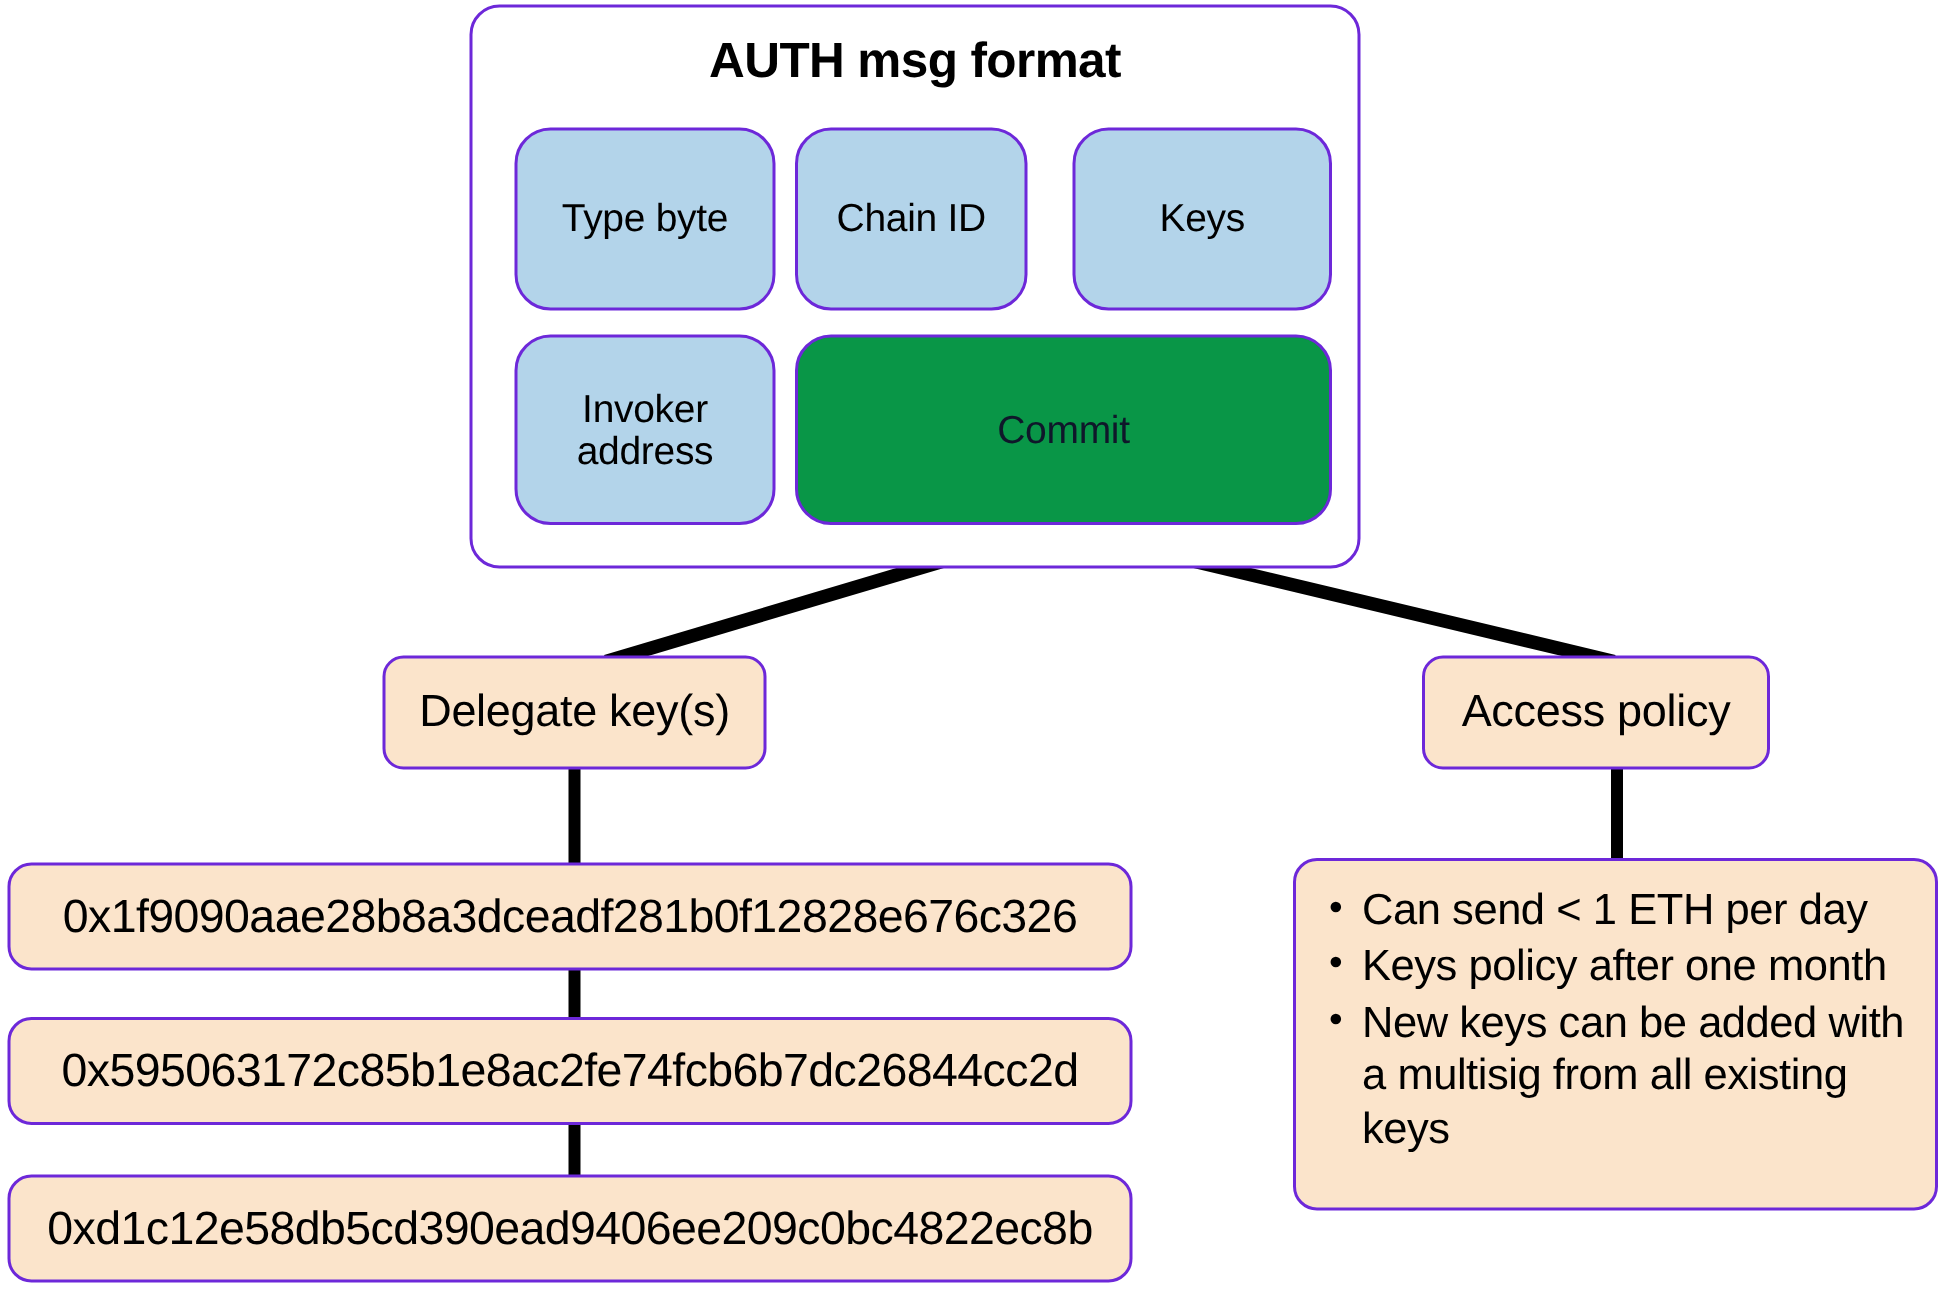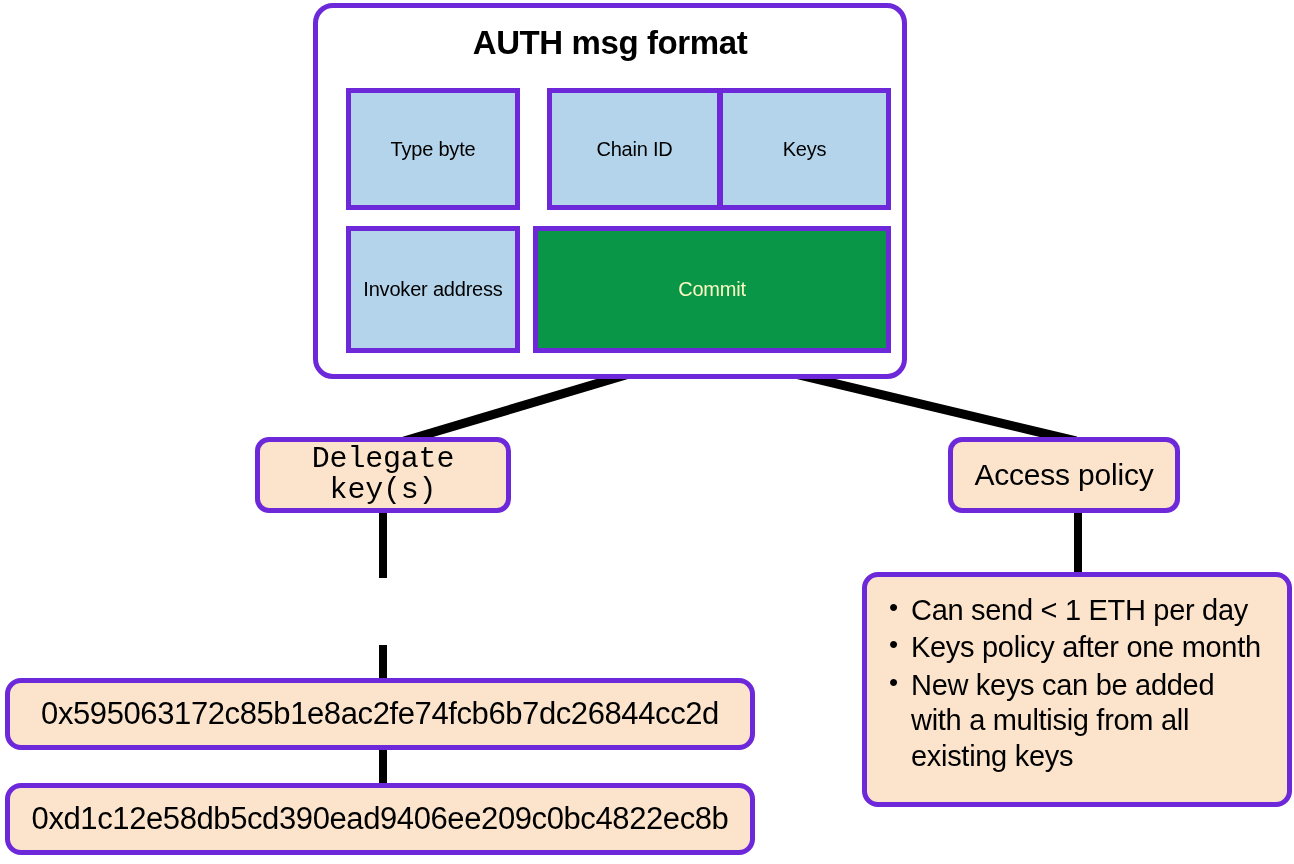--- a/index.html
+++ b/index.html
@@ -16,21 +16,21 @@
     width: 1294px;
     height: 864px;
     background: #ffffff;
     overflow: hidden;
   }
 
   
   .box {
     position: absolute;
     box-sizing: border-box;
-    border: 5px solid #6d28d9;
+    border: 2px solid #6d28d9;
     display: flex;
     align-items: center;
     justify-content: center;
     text-align: center;
     color: #000000;
     line-height: 1.05;
     letter-spacing: -0.2px;
   }
 
   
@@ -51,28 +51,28 @@
     width: 100%;
     text-align: center;
     font-size: 33px;
     font-weight: bold;
     color: #000;
     letter-spacing: -0.4px;
   }
 
   
   .field {
-    border-radius: 0;
-    font-size: 20px;
+    border-radius: 24px;
+    font-size: 26px;
     font-weight: normal;
     background: #b3d4ea;
   }
   .field.commit {
     background: #099647;
-    color: #fef9c3;
+    color: #0f172a;
   }
 
   
   .node {
     border-radius: 14px;
     background: #fbe4cb;
     font-size: 30px;
   }
 
   
@@ -142,45 +142,48 @@
     <line class="thin" x1="1078" y1="510" x2="1078" y2="575"></line>
   </svg>
 
   <div class="box" id="auth-container">
     <div id="auth-title">AUTH msg format</div>
 
     <div class="box field" style="left:28px; top:80px; width:174px; height:122px;">
       <span>Type byte</span>
     </div>
 
-    <div class="box field" style="left:229px; top:80px; width:175px; height:122px;">
+    <div class="box field" style="left:215px; top:80px; width:155px; height:122px;">
       <span>Chain ID</span>
     </div>
 
     <div class="box field" style="left:400px; top:80px; width:173px; height:122px;">
       <span>Keys</span>
     </div>
 
     <div class="box field" style="left:28px; top:218px; width:174px; height:127px;">
       <span>Invoker address</span>
     </div>
 
     <div class="box field commit" style="left:215px; top:218px; width:358px; height:127px;">
       <span>Commit</span>
     </div>
   </div>
 
-  <div class="box node" style="left:255px; top:437px; width:256px; height:76px; z-index:4;font-family:Liberation Mono, monospace;">
+  <div class="box node" style="left:255px; top:437px; width:256px; height:76px; z-index:4;">
     <span>Delegate key(s)</span>
   </div>
 
   <div class="box node" style="left:948px; top:437px; width:232px; height:76px; z-index:4;">
     <span>Access policy</span>
   </div>
 
+  <div class="box addr" style="left:5px; top:575px; width:750px; height:72px; z-index:4;">
+    <span>0x1f9090aae28b8a3dceadf281b0f12828e676c326</span>
+  </div>
 
   <div class="box addr" style="left:5px; top:678px; width:750px; height:72px; z-index:4;">
     <span>0x595063172c85b1e8ac2fe74fcb6b7dc26844cc2d</span>
   </div>
 
   <div class="box addr" style="left:5px; top:783px; width:750px; height:72px; z-index:4;">
     <span>0xd1c12e58db5cd390ead9406ee209c0bc4822ec8b</span>
   </div>
 
   <div class="box" id="policy-box" style="left:862px; top:572px; width:430px; height:235px; z-index:4;">

